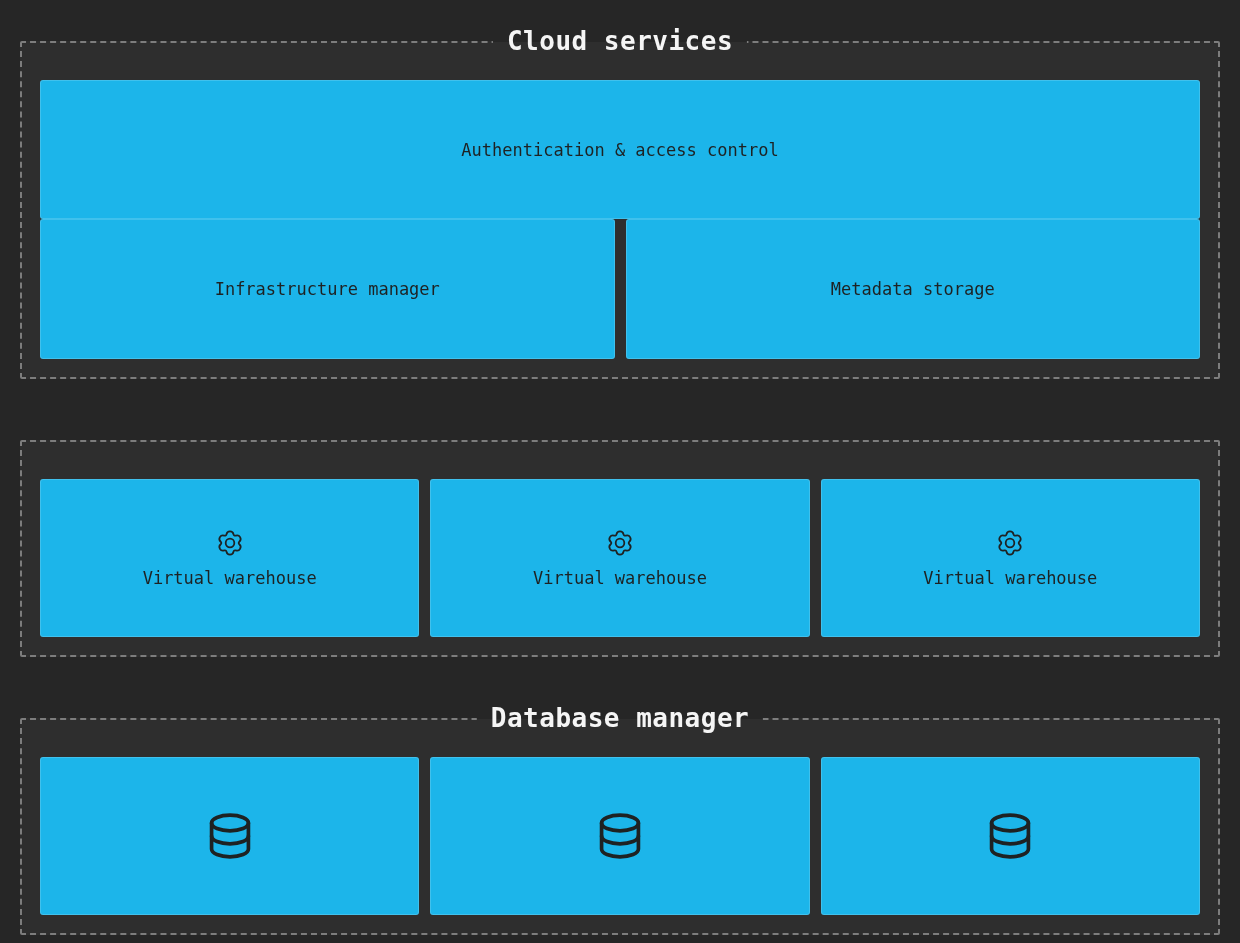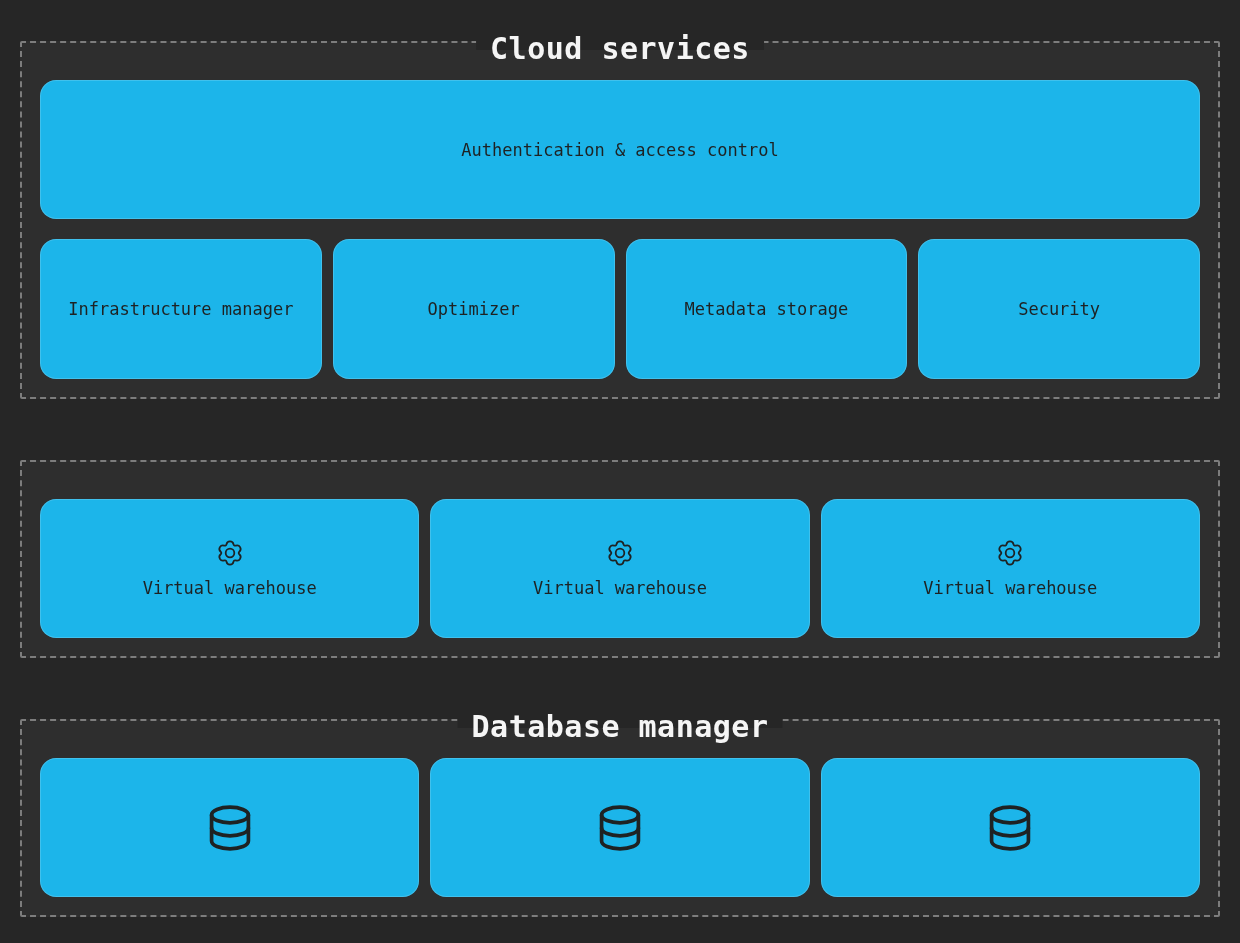--- a/index.html
+++ b/index.html
@@ -28,55 +28,53 @@
   }
   .group-cloud   { margin-top: 41px; }
   .group-query   { margin-top: 61px; }
   .group-storage { margin-top: 61px; }
 
   .group-title {
     position: absolute;
     top: -2px;
     left: 50%;
     transform: translate(-50%, -50%);
-    font-size: 30px;
+    font-size: 26px;
     font-weight: bold;
     line-height: 34px;
     color: #f5f5f5;
     padding: 0 14px;
     white-space: nowrap;
     background: linear-gradient(to bottom, #262626 0%, #262626 52%, #2e2e2e 52%, #2e2e2e 100%);
     letter-spacing: 0.5px;
-    margin-top: 8px;
   }
 
   .node {
     background: #1cb5ea;
-    border-radius: 16px;
+    border-radius: 3px;
     box-shadow: inset 0 0 0 1px rgba(255,255,255,0.16);
     display: flex;
     flex-direction: column;
     align-items: center;
     justify-content: center;
     color: #1e2223;
     font-size: 17px;
     line-height: 22px;
     text-align: center;
     box-sizing: border-box;
   }
   .node-wide { width: 100%; height: 139px; }
 
   .row {
     display: flex;
     gap: 11px;
-    margin-top: 20px;
   }
   .row-first { margin-top: 0; }
   .row .node { flex: 1 1 0; height: 140px; }
-  .row3 .node { height: 139px; }
+  .row3 .node { height: 158px; }
 
   .icon {
     display: block;
     line-height: 0;
   }
   .icon svg { display: block; }
   .gear-wrap { margin-bottom: 9px; }
 
   .label { white-space: nowrap; }
 </style>
@@ -90,27 +88,21 @@
 
     <div class="node node-wide">
       <span class="label">Authentication &amp; access control</span>
     </div>
 
     <div class="row">
       <div class="node">
         <span class="label">Infrastructure manager</span>
       </div>
       <div class="node">
-        <span class="label">Optimizer</span>
-      </div>
-      <div class="node">
         <span class="label">Metadata storage</span>
-      </div>
-      <div class="node">
-        <span class="label">Security</span>
       </div>
     </div>
   </section>
 
   <section class="group group-query">
 
     <div class="row row-first row3">
 
       <div class="node">
         <span class="icon gear-wrap">

